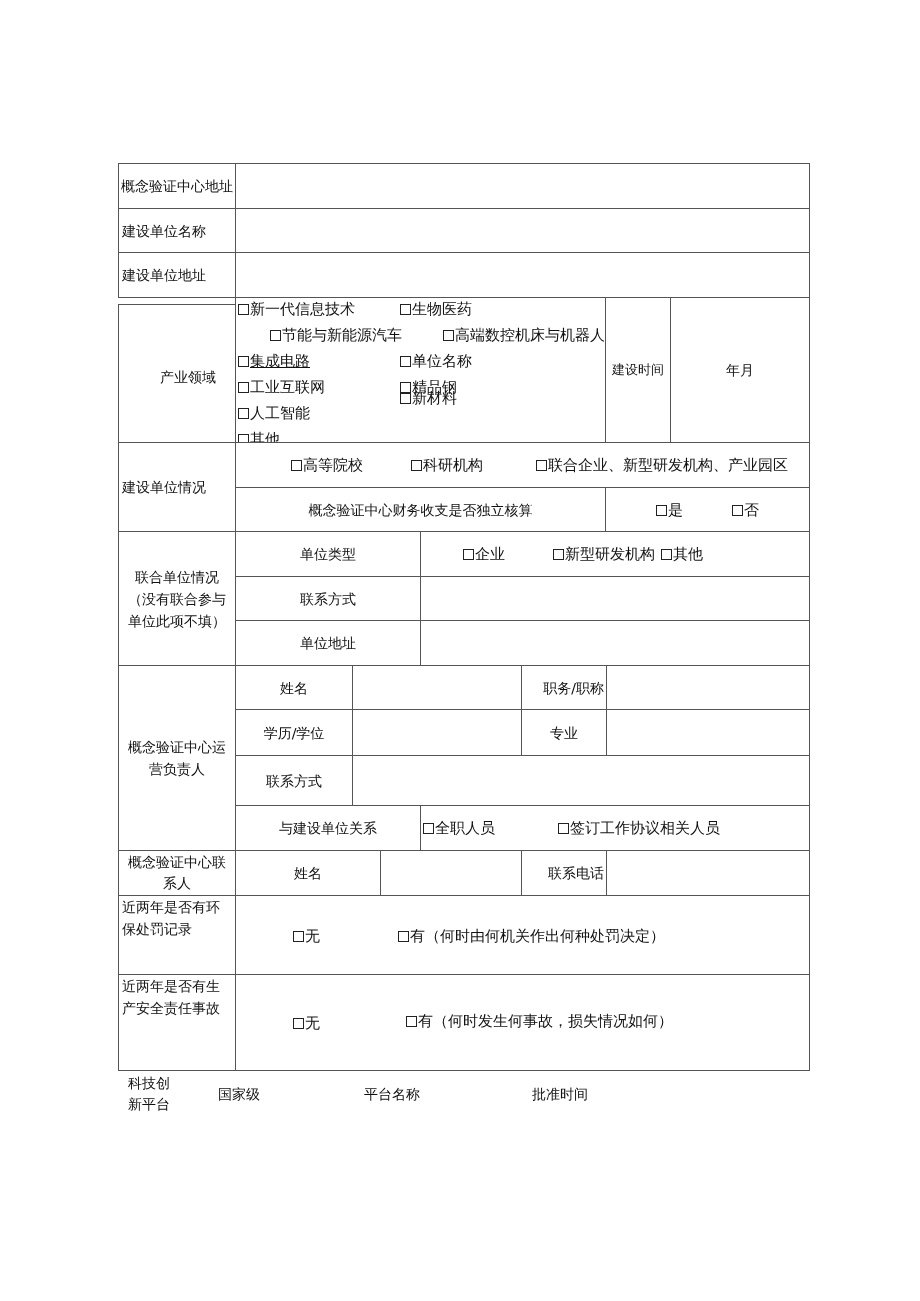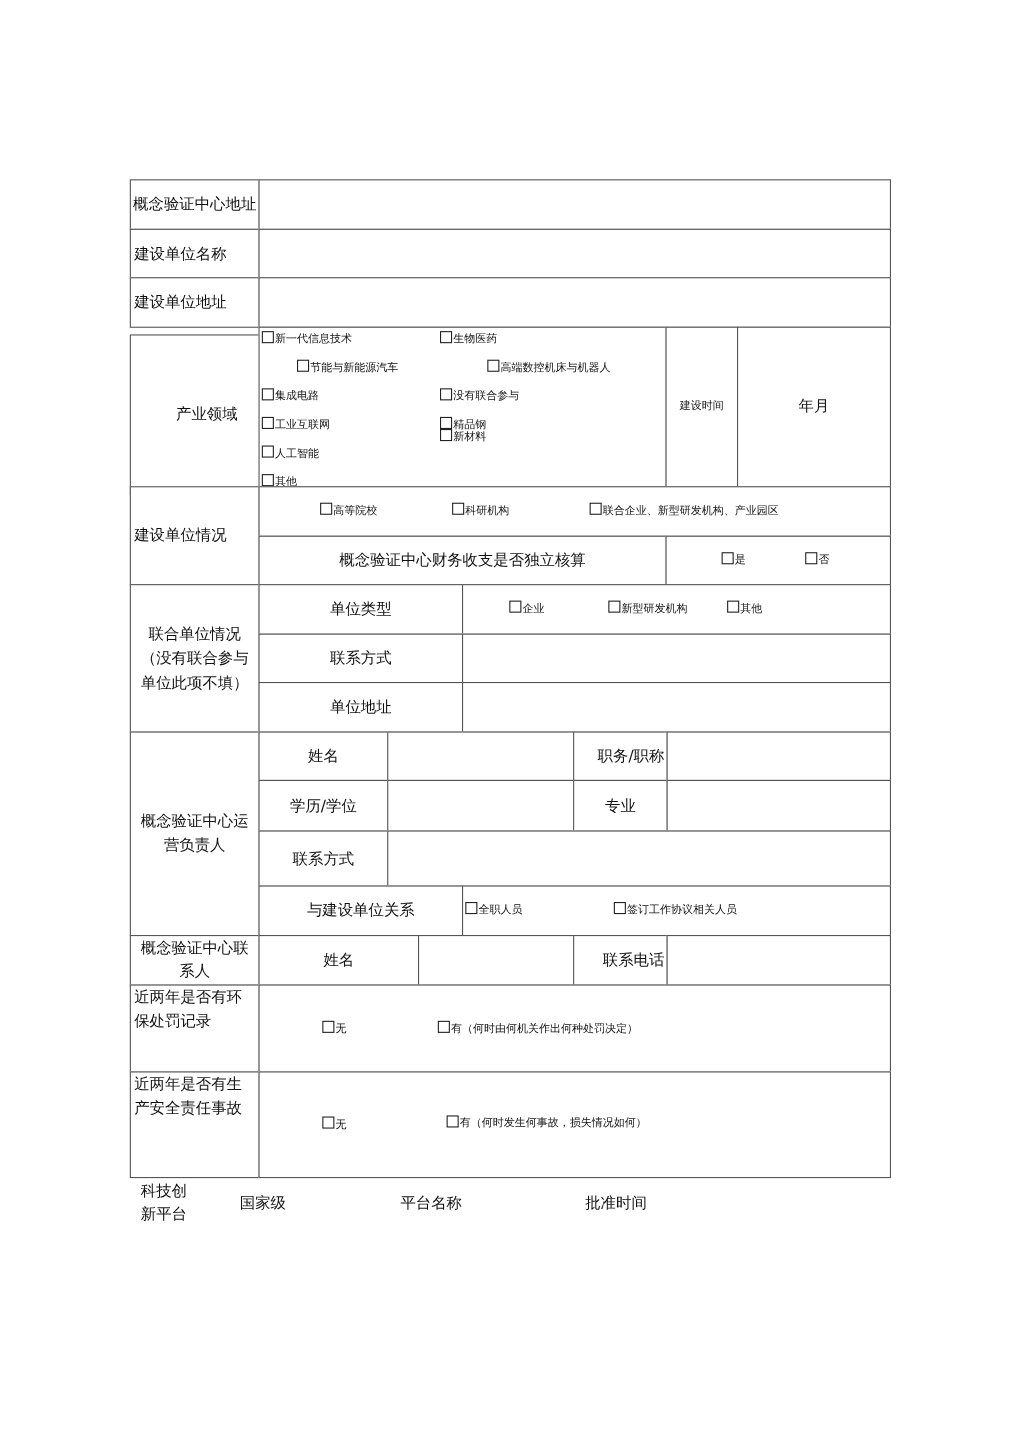--- a/index.html
+++ b/index.html
@@ -4,21 +4,21 @@
 <style>
   html, body { margin:0; padding:0; background:#ffffff; }
   body { width:920px; height:1301px; position:relative; overflow:hidden;
          font-family:"DejaVu Sans","Liberation Sans",sans-serif; color:#111; }
   .page { position:absolute; left:0; top:0; width:920px; height:1301px; }
   .cell { position:absolute; box-sizing:border-box; border:1px solid #555;
           display:flex; align-items:center; justify-content:center;
           font-size:14px; line-height:22px; text-align:center; background:#fff; }
   .cell.left { justify-content:flex-start; text-align:left; padding-left:3px; }
   .txt { display:block; }
-  .opt { position:absolute; font-size:10px; line-height:20px; white-space:nowrap; }
+  .opt { position:absolute; font-size:15px; line-height:20px; white-space:nowrap; }
   .box { display:inline-block; width:11px; height:11px; border:1px solid #222;
          margin-right:1px; vertical-align:-1px; box-sizing:border-box; }
   .free { position:absolute; font-size:14px; line-height:22px; white-space:nowrap; }
 </style>
 </head>
 <body>
 
 <div class="page">
 
   <div class="cell" style="left:118px;top:163px;width:118px;height:46px;">
@@ -43,29 +43,29 @@
   </div>
 
   <div class="cell" style="left:118px;top:304px;width:140px;height:146px;">
     <span>产业领域</span>
   </div>
   <div class="cell" style="left:235px;top:297px;width:371px;height:146px;overflow:hidden;display:block;">
     <span class="opt" style="left:2px;top:1px;"><span class="box"></span><span>新一代信息技术</span></span>
     <span class="opt" style="left:164px;top:1px;"><span class="box"></span><span>生物医药</span></span>
     <span class="opt" style="left:2px;top:27px;margin-left:32px;"><span class="box"></span><span>节能与新能源汽车</span></span>
     <span class="opt" style="left:164px;top:27px;padding-left:43px;"><span class="box"></span><span>高端数控机床与机器人</span></span>
-    <span class="opt" style="left:2px;top:53px;"><span class="box"></span><span>集成电路</span></span>
-    <span class="opt" style="left:164px;top:53px;"><span class="box"></span><span>没有联合参与</span></span>
+    <span class="opt" style="left:2px;top:53px;text-decoration:underline;"><span class="box"></span><span>集成电路</span></span>
+    <span class="opt" style="left:164px;top:53px;"><span class="box"></span><span>单位名称</span></span>
     <span class="opt" style="left:2px;top:79px;"><span class="box"></span><span>工业互联网</span></span>
     <span class="opt" style="left:164px;top:79px;"><span class="box"></span><span>精品钢</span></span>
     <span class="opt" style="left:2px;top:105px;"><span class="box"></span><span>人工智能</span></span>
     <span class="opt" style="left:164px;top:90px;"><span class="box"></span><span>新材料</span></span>
     <span class="opt" style="left:2px;top:131px;"><span class="box"></span><span>其他</span></span>
   </div>
-  <div class="cell" style="left:605px;top:297px;width:66px;height:146px;font-size:10px;">
+  <div class="cell" style="left:605px;top:297px;width:66px;height:146px;font-size:13px;">
     <span>建设时间</span>
   </div>
   <div class="cell" style="left:670px;top:297px;width:140px;height:146px;">
     <span>年月</span>
   </div>
 
   <div class="cell left" style="left:118px;top:442px;width:118px;height:90px;">
     <span>建设单位情况</span>
   </div>
   <div class="cell" style="left:235px;top:442px;width:575px;height:46px;display:block;">

